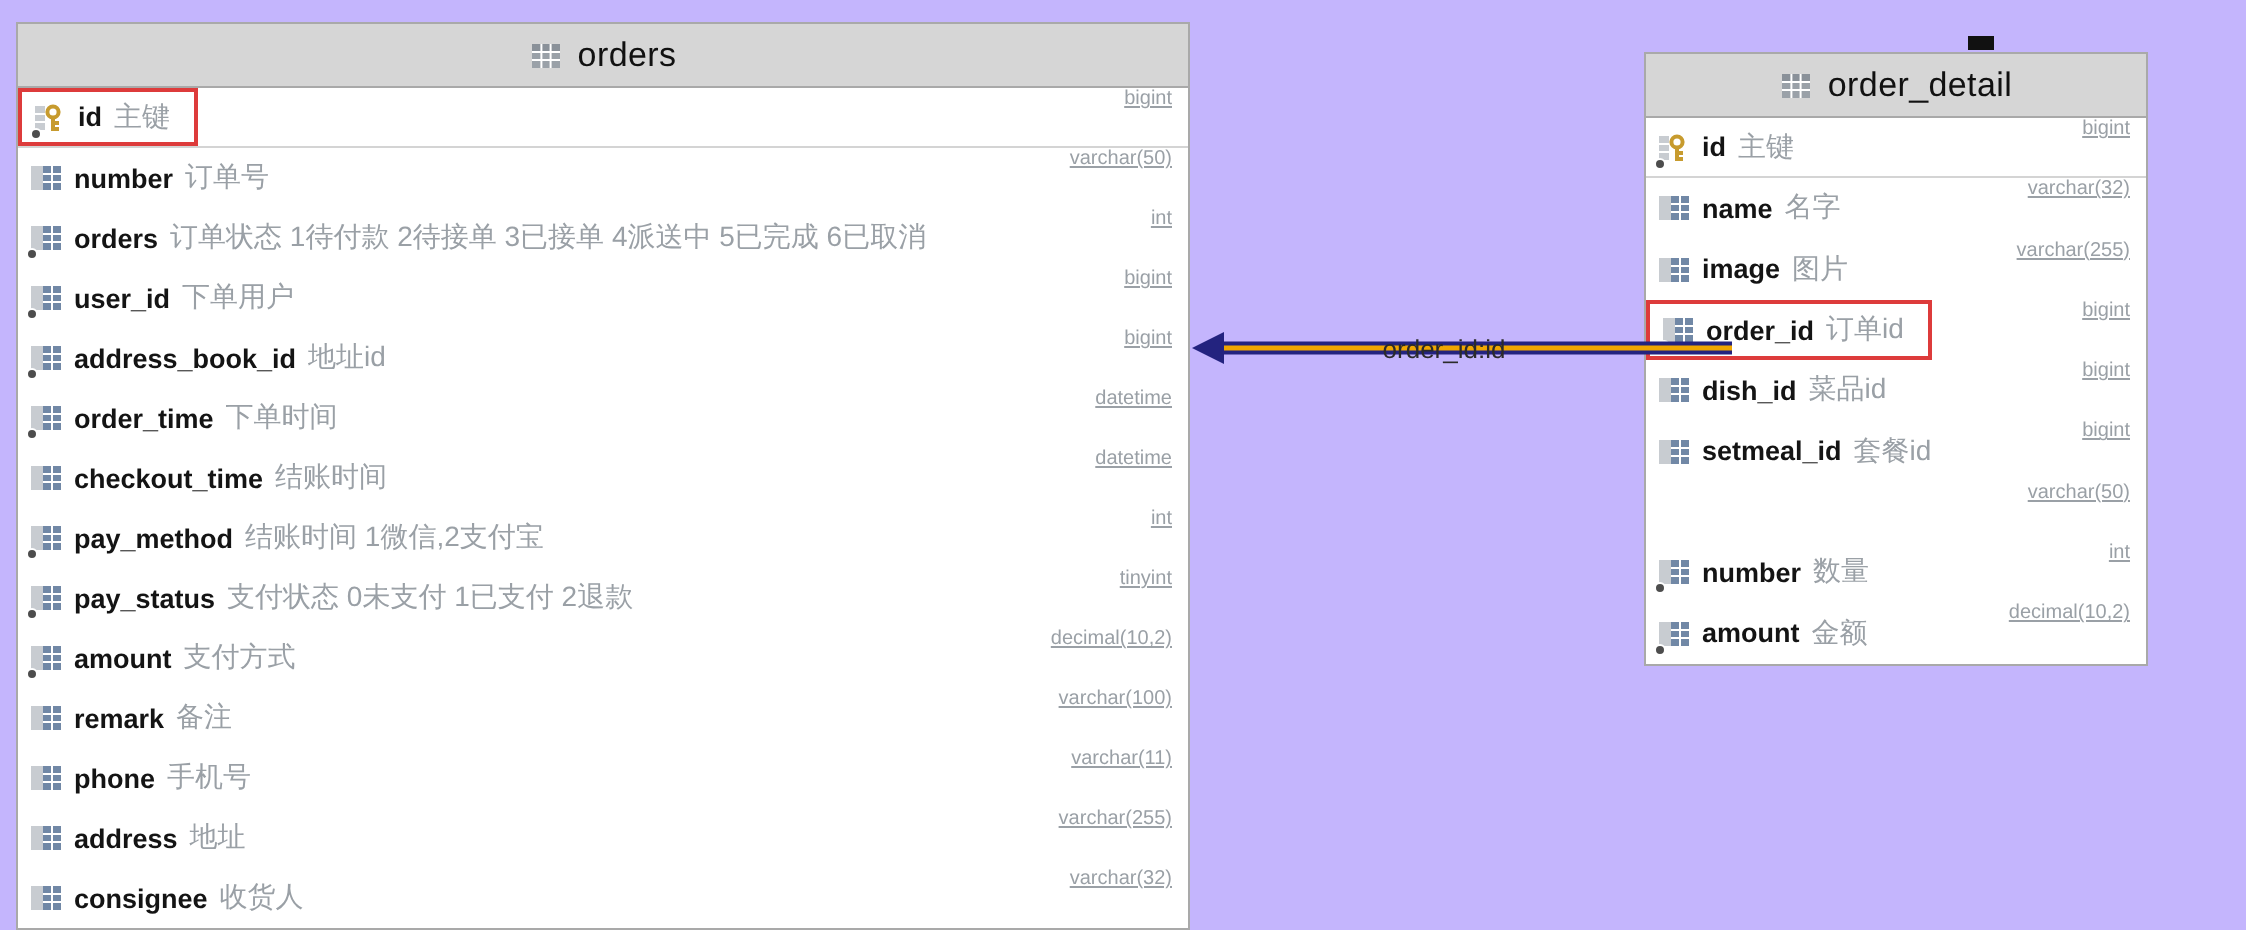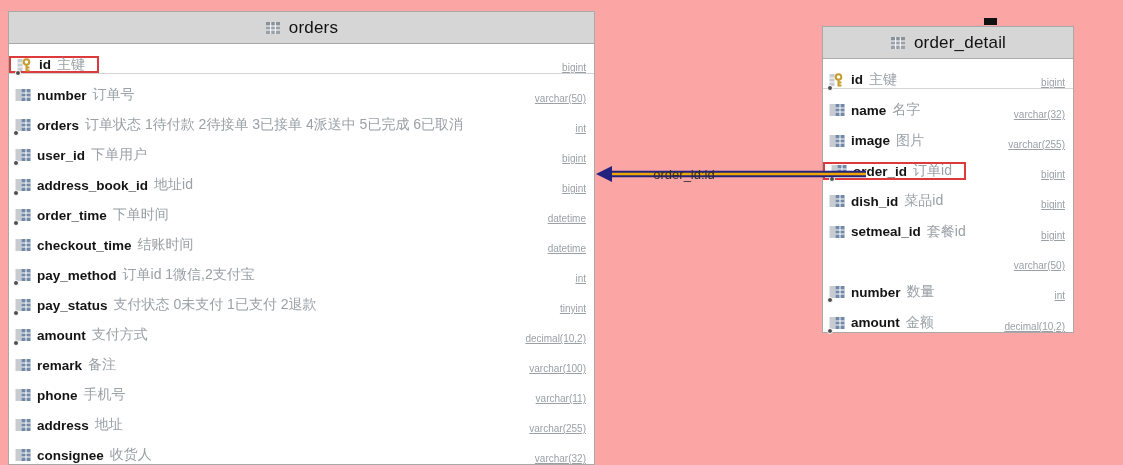--- a/index.html
+++ b/index.html
@@ -3,21 +3,21 @@
 <meta charset="utf-8">
 <style>
   * { box-sizing: border-box; margin: 0; padding: 0; }
   html, body { background: #fff; }
   body { font-family: "Liberation Sans", "DejaVu Sans", sans-serif; }
 
   .canvas {
     position: relative;
     width: 1123px;
     height: 465px;
-    background: #fca5a5;
+    background: #c4b5fd;
     overflow: hidden;
   }
 
   .db-table {
     position: absolute;
     background: #fff;
     border: 1px solid var(--table-border);
   }
   .db-table.t-orders { left: 8px; top: 11px; width: 587px; }
   .db-table.t-detail { left: 822px; top: 26px; width: 252px; }
@@ -32,22 +32,22 @@
     gap: 8px;
   }
   .tbl-title {
     font-size: 17px;
     color: var(--title-color);
     letter-spacing: 0.2px;
   }
 
   .row {
     display: flex;
-    align-items: flex-end;
-    padding: 12px 8px 0 6px;
+    align-items: flex-start;
+    padding: 0 8px 0 6px;
     position: relative;
   }
   .t-orders .row { height: 30px; }
   .t-detail .row { height: 30.3px; }
   .row.pk-sep { border-bottom: 1px solid var(--pk-separator); }
 
   .cell-left {
     display: flex;
     align-items: center;
     gap: 6px;
@@ -99,21 +99,21 @@
 
   .rel-arrow {
     position: absolute;
     left: 595px;
     top: 159px;
     width: 271px;
     height: 32px;
   }
   .rel-label {
     position: absolute;
-    left: 618px;
+    left: 656px;
     top: 161px;
     width: 132px;
     height: 27px;
     line-height: 27px;
     text-align: center;
     font-size: 13px;
     color: var(--label-color);
     white-space: nowrap;
   }
 
@@ -259,21 +259,21 @@
       <span class="icon-wrap">
         <svg class="ic-col" viewBox="0 0 16 16" width="16" height="16">
           <rect x="0.5" y="2" width="6" height="12" fill="var(--icon-grey)"></rect>
           <rect x="6.5" y="2" width="9" height="12" fill="var(--icon-blue)"></rect>
           <path d="M6.5 6 H15.5 M6.5 10 H15.5 M11 2 V14" stroke="#ffffff" stroke-width="1" fill="none"></path>
         </svg>
 
         <span class="nn-dot"></span>
       </span>
       <span class="col-name">pay_method</span>
-      <span class="col-comment">订单id 1微信,2支付宝</span>
+      <span class="col-comment">结账时间 1微信,2支付宝</span>
     </span>
     <span class="col-type">int</span>
   </div>
         <div class="row">
     <span class="cell-left">
       <span class="icon-wrap">
         <svg class="ic-col" viewBox="0 0 16 16" width="16" height="16">
           <rect x="0.5" y="2" width="6" height="12" fill="var(--icon-grey)"></rect>
           <rect x="6.5" y="2" width="9" height="12" fill="var(--icon-blue)"></rect>
           <path d="M6.5 6 H15.5 M6.5 10 H15.5 M11 2 V14" stroke="#ffffff" stroke-width="1" fill="none"></path>

